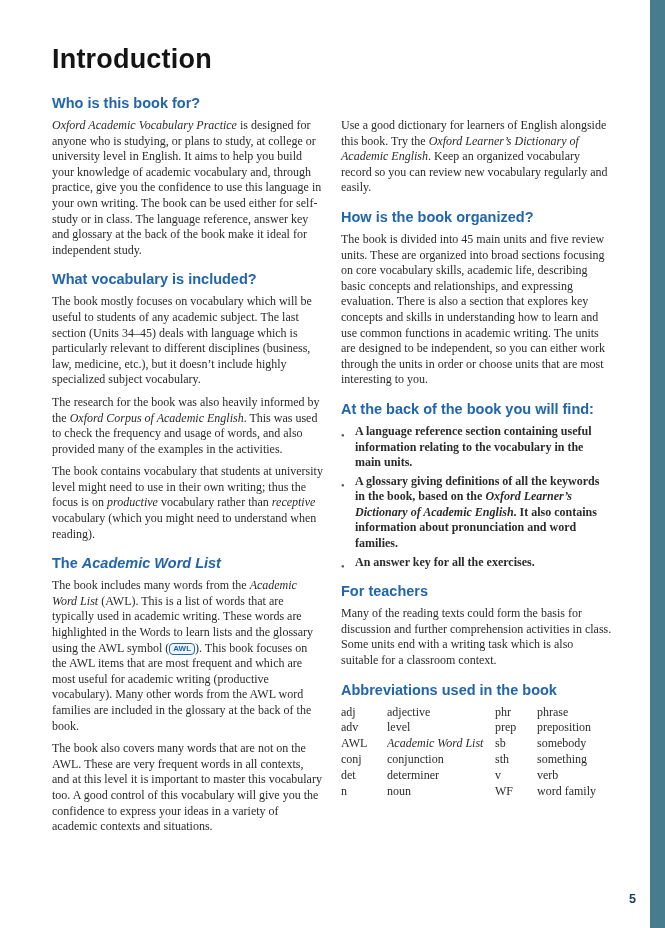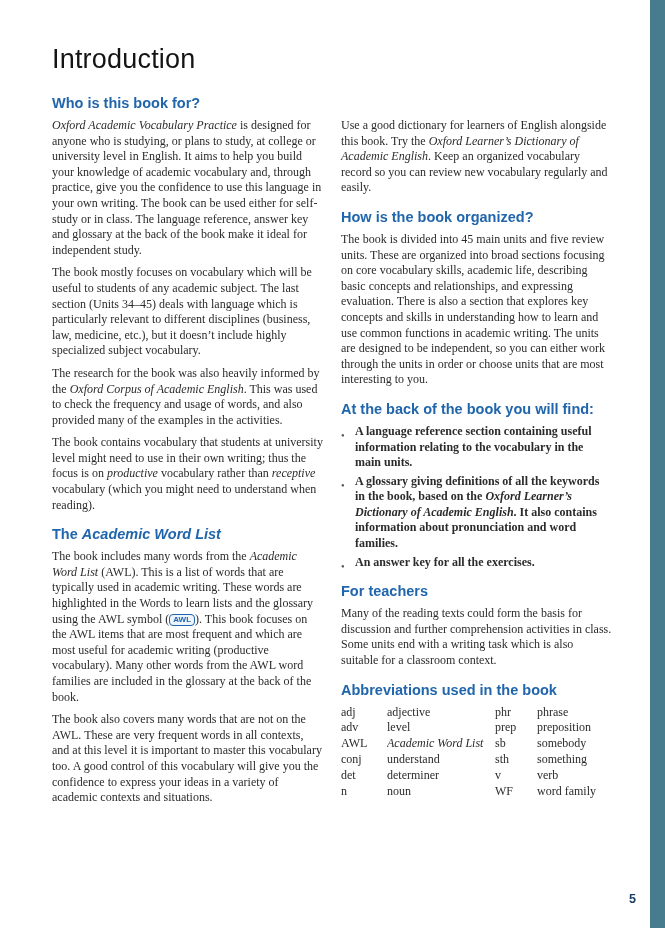--- a/index.html
+++ b/index.html
@@ -8,21 +8,21 @@
     background:#ffffff;
     font-family:"Liberation Serif", serif;
     color:#2b2b2b;
     position:relative;
     overflow:hidden;
   }
   .edge-strip { position:absolute; top:0; right:0; width:15px; height:100%; background:#477b8e; }
   .page { padding:44px 53px 0 52px; }
   h1.title {
     font-family:"Liberation Sans", sans-serif;
-    font-weight:normal;
+    font-weight:bold;
     font-size:27px;
     color:#141414;
     letter-spacing:0.2px;
     margin:0 0 20px 0;
   }
   .cols { display:flex; gap:18px; align-items:flex-start;justify-content:center; }
   .col { flex:1 1 0; min-width:0; }
   .col-right > section:first-child { padding-top:23px; }
   h2.heading {
     font-family:"Liberation Sans", sans-serif;
@@ -73,20 +73,21 @@
 
 <div class="page">
   <h1 class="title">Introduction</h1>
   <div class="cols">
     <div class="col col-left">
         <section>
           <h2 class="heading"><span>Who is this book for?</span></h2>
           <p class="body"><span class="it">Oxford Academic Vocabulary Practice</span><span> is designed for anyone who is studying, or plans to study, at college or university level in English.  It aims to help you build your knowledge of academic vocabulary and, through practice, give you the confidence to use this language in your own writing. The book can be used either for self-study or in class. The language reference, answer key and glossary at the back of the book make it ideal for independent study.</span></p>
         </section>
         <section>
+          <h2 class="heading"><span>What vocabulary is included?</span></h2>
           <p class="body"><span>The book mostly focuses on vocabulary which will be useful to students of any academic subject. The last section (Units 34–45) deals with language which is particularly relevant to different disciplines (business, law, medicine, etc.), but it doesn’t include highly specialized subject vocabulary.</span></p>
           <p class="body"><span>The research for the book was also heavily informed by the </span><span class="it">Oxford Corpus of Academic English</span><span>. This was used to check the frequency and usage of words, and also provided many of the examples in the activities.</span></p>
           <p class="body"><span>The book contains vocabulary that students at university level might need to use in their own writing; thus the focus is on </span><span class="it">productive</span><span> vocabulary rather than </span><span class="it">receptive</span><span> vocabulary (which you might need to understand when reading).</span></p>
         </section>
         <section>
           <h2 class="heading"><span>The </span><span class="it">Academic Word List</span></h2>
           <p class="body"><span>The book includes many words from the </span><span class="it">Academic Word List</span><span> (AWL). This is a list of words that are typically used in academic writing. These words are highlighted in the Words to learn lists and the glossary using the AWL symbol (</span><span class="awl-badge">AWL</span><span>). This book focuses on the AWL items that are most frequent and which are most useful for academic writing (productive vocabulary). Many other words from the AWL word families are included in the glossary at the back of the book.</span></p>
           <p class="body"><span>The book also covers many words that are not on the AWL. These are very frequent words in all contexts, and at this level it is important to master this vocabulary too. A good control of this vocabulary will give you the confidence to express your ideas in a variety of academic contexts and situations.</span></p>
         </section>
       </div>
@@ -119,21 +120,21 @@
             <div><span>phrase</span></div>
             <div><span>adv</span></div>
             <div><span>level</span></div>
             <div><span>prep</span></div>
             <div><span>preposition</span></div>
             <div><span>AWL</span></div>
             <div><span class="it">Academic Word List</span></div>
             <div><span>sb</span></div>
             <div><span>somebody</span></div>
             <div><span>conj</span></div>
-            <div><span>understand</span></div>
+            <div><span>conjunction</span></div>
             <div><span>sth</span></div>
             <div><span>something</span></div>
             <div><span>det</span></div>
             <div><span>determiner</span></div>
             <div><span>v</span></div>
             <div><span>verb</span></div>
             <div><span>n</span></div>
             <div><span>noun</span></div>
             <div><span>WF</span></div>
             <div><span>word family</span></div>

